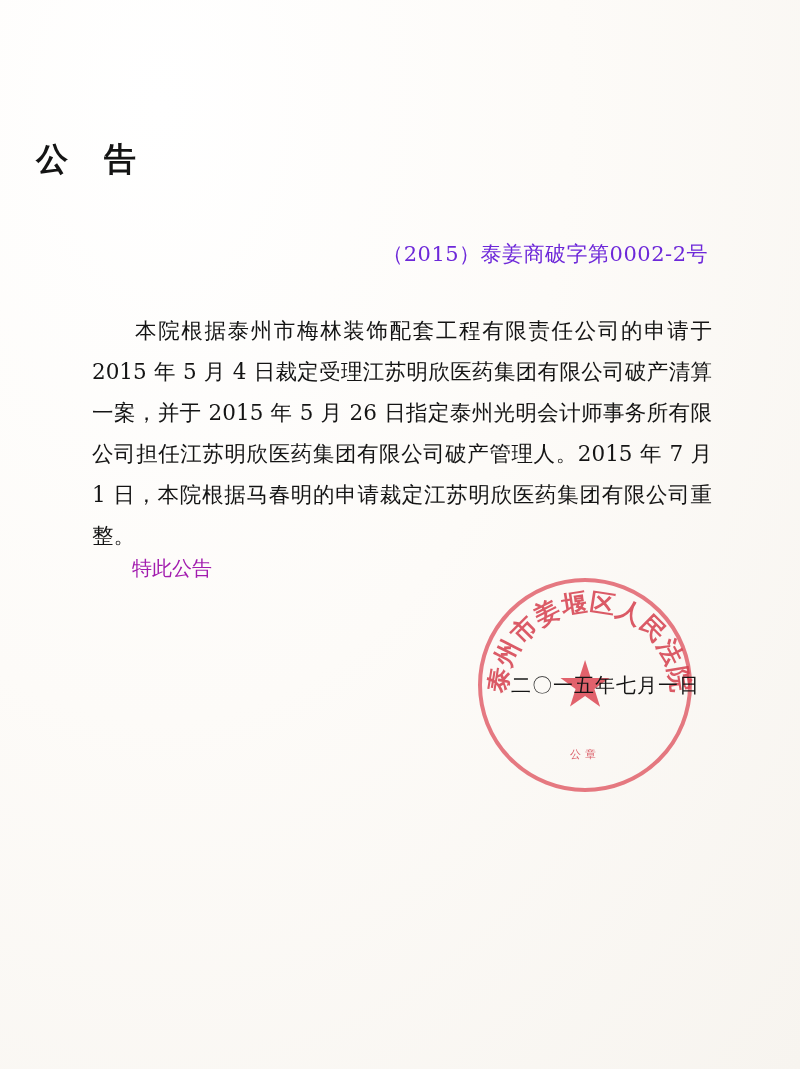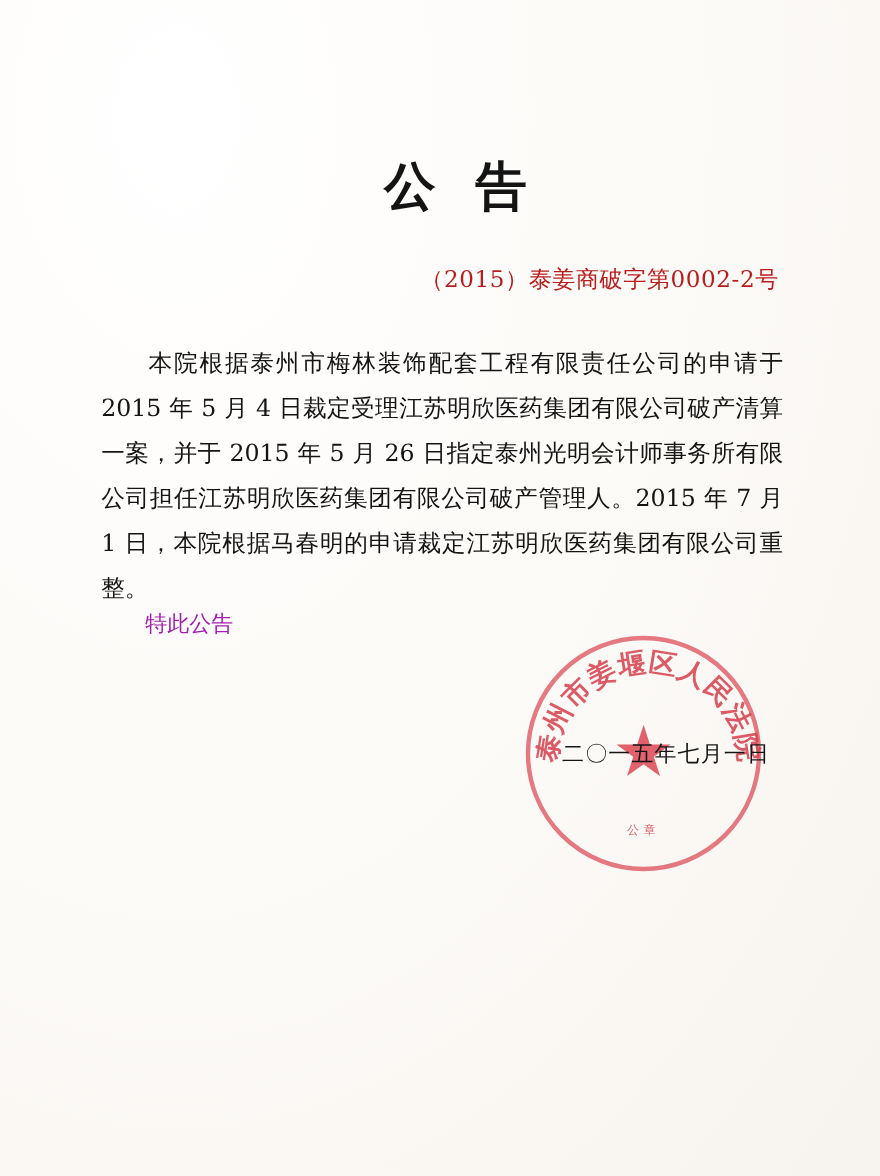--- a/index.html
+++ b/index.html
@@ -38,36 +38,34 @@
     letter-spacing: 2px;
     color: #141414;
     font-family: "DejaVu Serif", "Liberation Serif", serif;
   }
 
   .doc-type {
     position: absolute;
     top: 138px;
     left: 0;
     right: 0;
-    text-align: center;
-    font-size: 47px;
+    font-size: 32px;
     font-weight: bold;
     letter-spacing: 36px;
     text-indent: 36px;
     color: #141414;
     font-family: "DejaVu Serif", "Liberation Serif", serif;
-    padding-left: 28px;
   }
 
   .case-number {
     position: absolute;
     top: 240px;
     right: 92px;
     font-size: 21px;
-    color: #b91c1c;
+    color: #6d28d9;
     letter-spacing: 0.5px;
     font-family: "DejaVu Serif", "Liberation Serif", serif;
   }
 
   .body-text {
     position: absolute;
     top: 310px;
     left: 92px;
     width: 620px;
     font-size: 21.5px;

